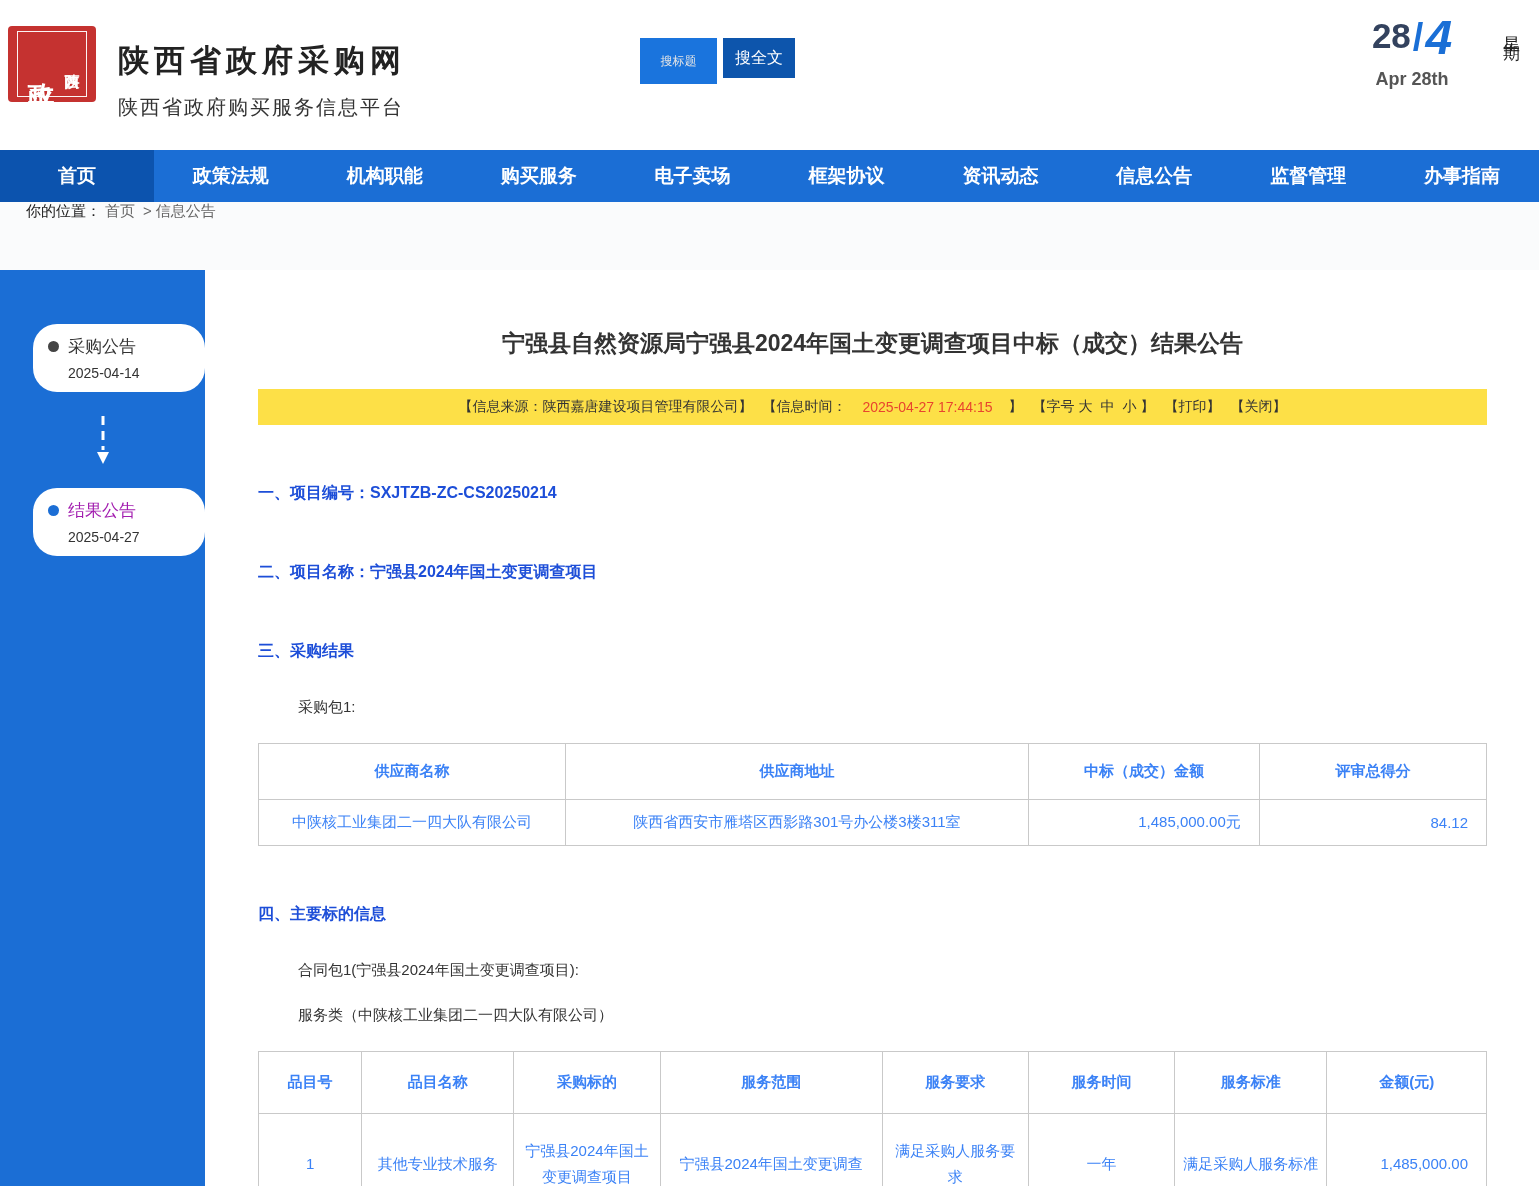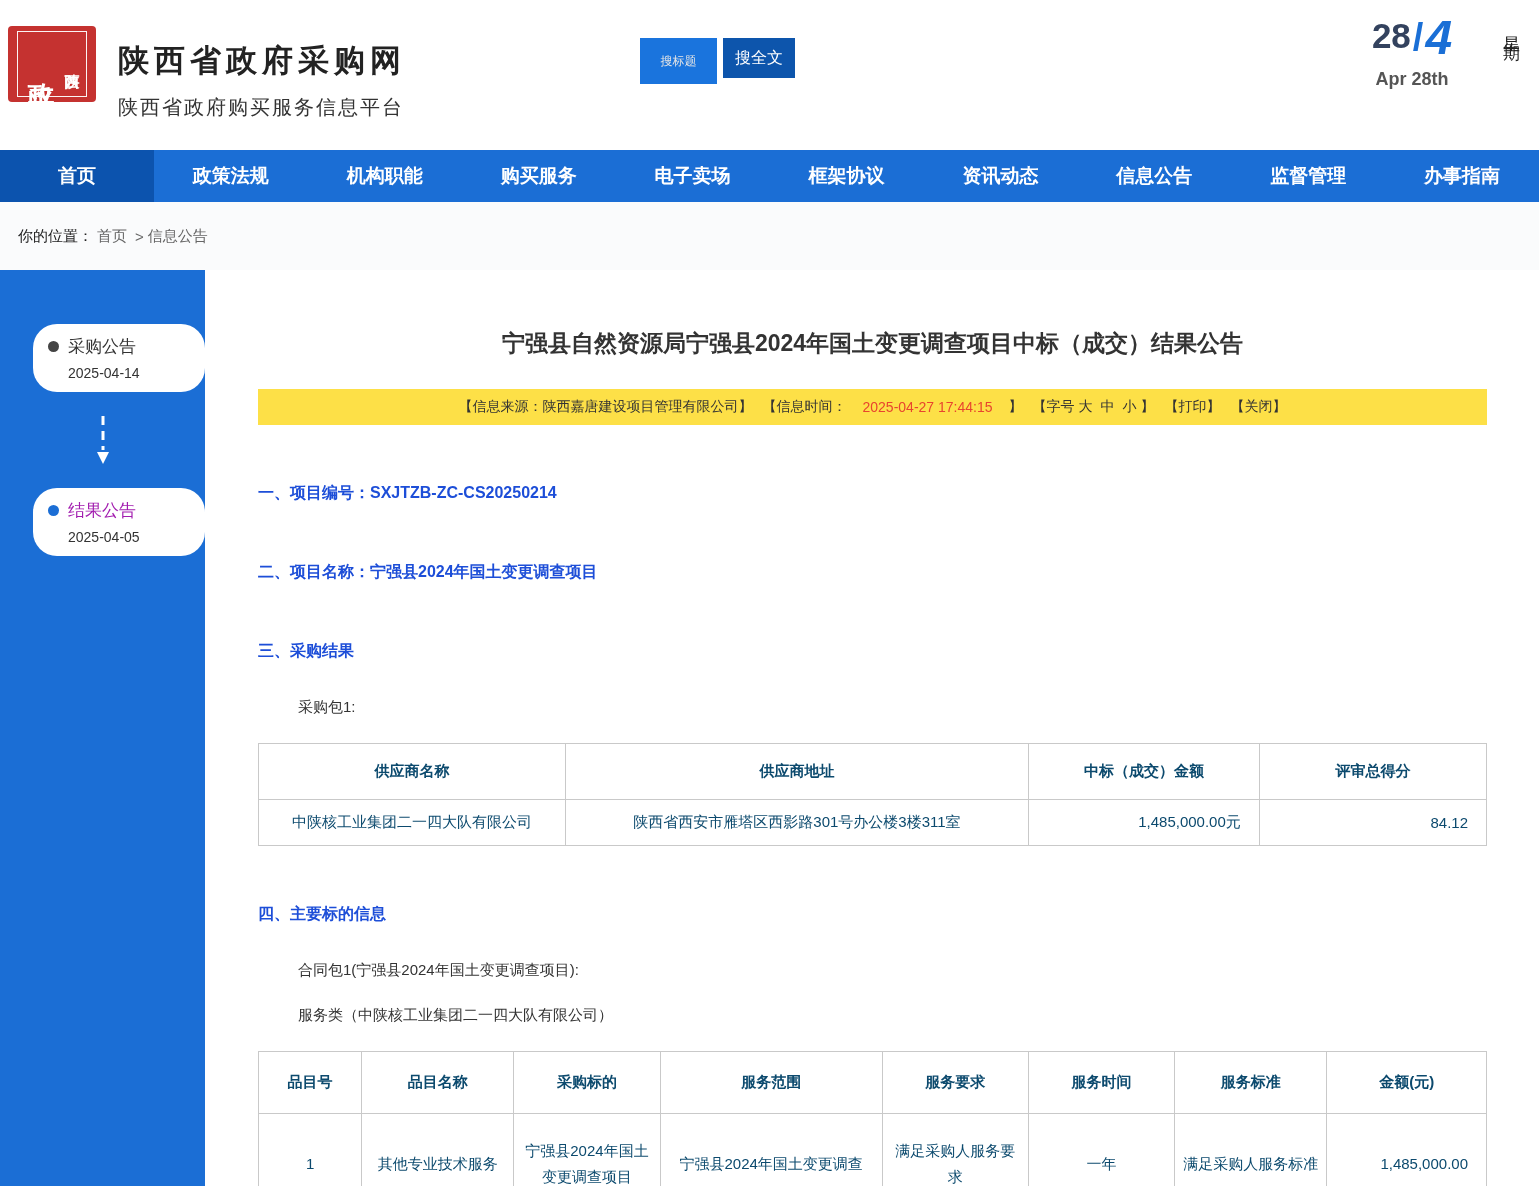--- a/index.html
+++ b/index.html
@@ -26,21 +26,21 @@
   .date-month { font-size:48px; font-weight:bold; color:#1a6fd6; font-style:italic; line-height:.9; vertical-align:top; }
   .date-en { font-size:18px; font-weight:bold; color:#555; margin-top:10px; }
   .weekday { position:absolute; right:16px; top:22px; writing-mode:vertical-rl; font-size:17px; color:#222; letter-spacing:9px; }
 
   
   .nav { height:52px; background:#1b6ed5; display:flex; }
   .nav-item { flex:1; display:flex; align-items:center; justify-content:center; color:#fff; font-size:19px; font-weight:bold; cursor:pointer; }
   .nav-item.active { background:#0c53ae; }
 
   
-  .crumbs { height:68px; background:#fafbfc; display:flex; align-items:center; padding-left:18px; font-size:15px; }
+  .crumbs { height:68px; background:#fafbfc; display:flex; align-items:flex-start; padding-left:26px; font-size:15px; }
   .crumb-prefix { color:#222; }
   .crumb-link { color:#666; margin-left:4px; cursor:pointer; text-decoration:none; }
   .crumb-sep { color:#666; margin-left:8px; }
 
   
   .main { display:flex; min-height:916px; }
   .sidebar { width:205px; background:#1b6ed5; flex-shrink:0; }
   .side-card { margin:54px 0 0 33px; width:172px; background:#fff; border-radius:24px; padding:11px 0 11px 15px; cursor:pointer; }
   .side-card.second { margin-top:0; }
   .side-row { display:flex; align-items:center; }
@@ -58,21 +58,21 @@
   .meta-time { color:#e8442e; margin:0 16px; }
   .meta-click { cursor:pointer; }
   .meta-size { margin:0 4px; cursor:pointer; }
   .meta-gap { margin-left:10px; }
 
   .sec { font-size:16px; font-weight:bold; color:#1d4ed8; margin-top:58px; }
   .plain { font-size:15px; color:#333; margin-top:36px; padding-left:40px; }
   .plain.tight { margin-top:26px; }
 
   table { width:100%; border-collapse:collapse; table-layout:fixed; margin-top:26px; }
-  th, td { border:1px solid #c9c9c9; font-size:15px; color:#0c4a6e; text-align:center; padding:8px 6px; word-break:break-all; }
+  th, td { border:1px solid #c9c9c9; font-size:15px; color:#3b82f6; text-align:center; padding:8px 6px; word-break:break-all; }
   th { font-weight:bold; height:56px; }
   .t1 td { height:46px; }
   .t2 th { height:62px; }
   .t2 td { height:100px; line-height:1.7; }
   td.num { text-align:right; padding-right:18px; }
 </style>
 </head>
 <body>
 
 <header class="topbar">
@@ -132,21 +132,21 @@
       <svg width="16" height="52" viewBox="0 0 16 52">
         <line x1="8" y1="2" x2="8" y2="36" stroke="#fff" stroke-width="3" stroke-dasharray="9 6"></line>
         <polygon points="2,38 14,38 8,50" fill="#fff"></polygon>
       </svg>
     </div>
     <div class="side-card second active">
       <div class="side-row">
         <span class="side-bullet"></span>
         <span class="side-label">结果公告</span>
       </div>
-      <div class="side-date">2025-04-05</div>
+      <div class="side-date">2025-04-27</div>
     </div>
   </aside>
 
   <section class="content">
     <h1 class="article-title">宁强县自然资源局宁强县2024年国土变更调查项目中标（成交）结果公告</h1>
 
     <div class="meta-bar">
       <span>【信息来源：陕西嘉唐建设项目管理有限公司】</span>
       <span class="meta-gap">【信息时间：</span>
       <span class="meta-time">2025-04-27 17:44:15</span>

